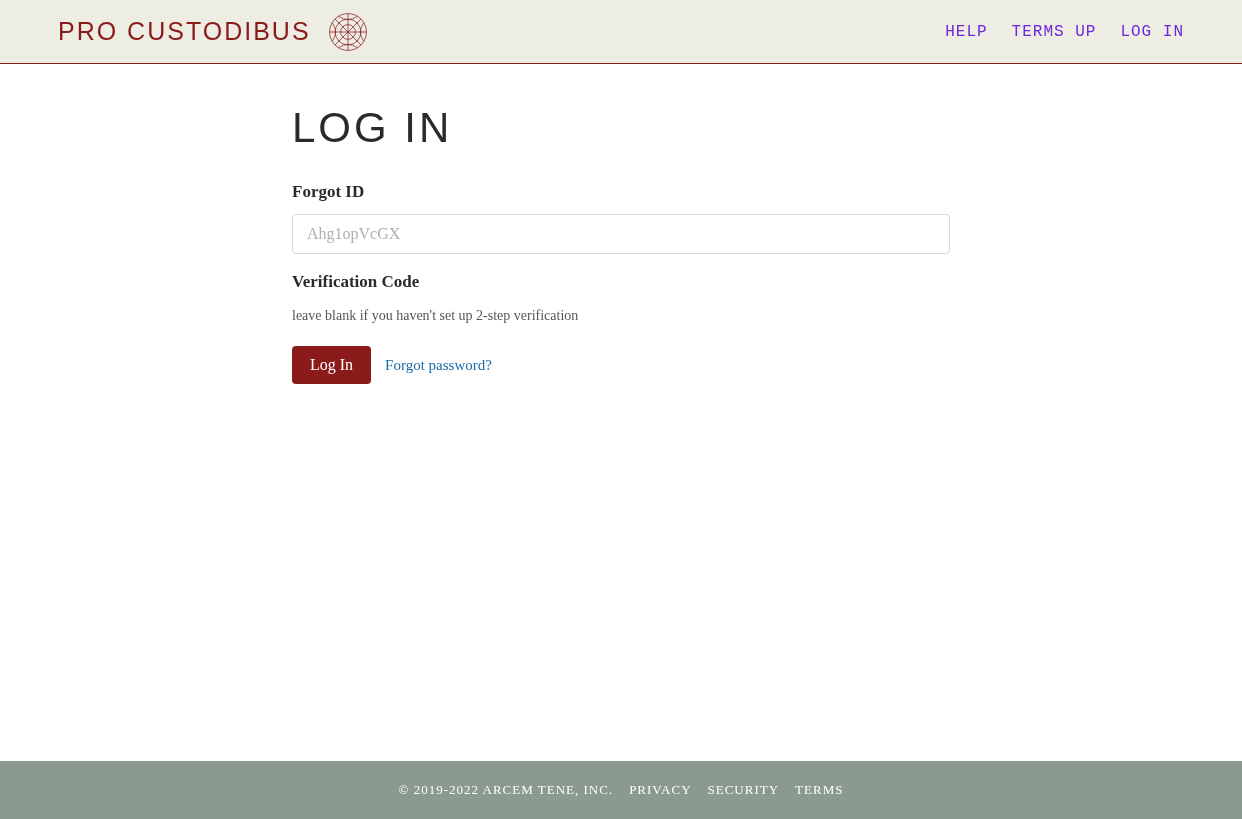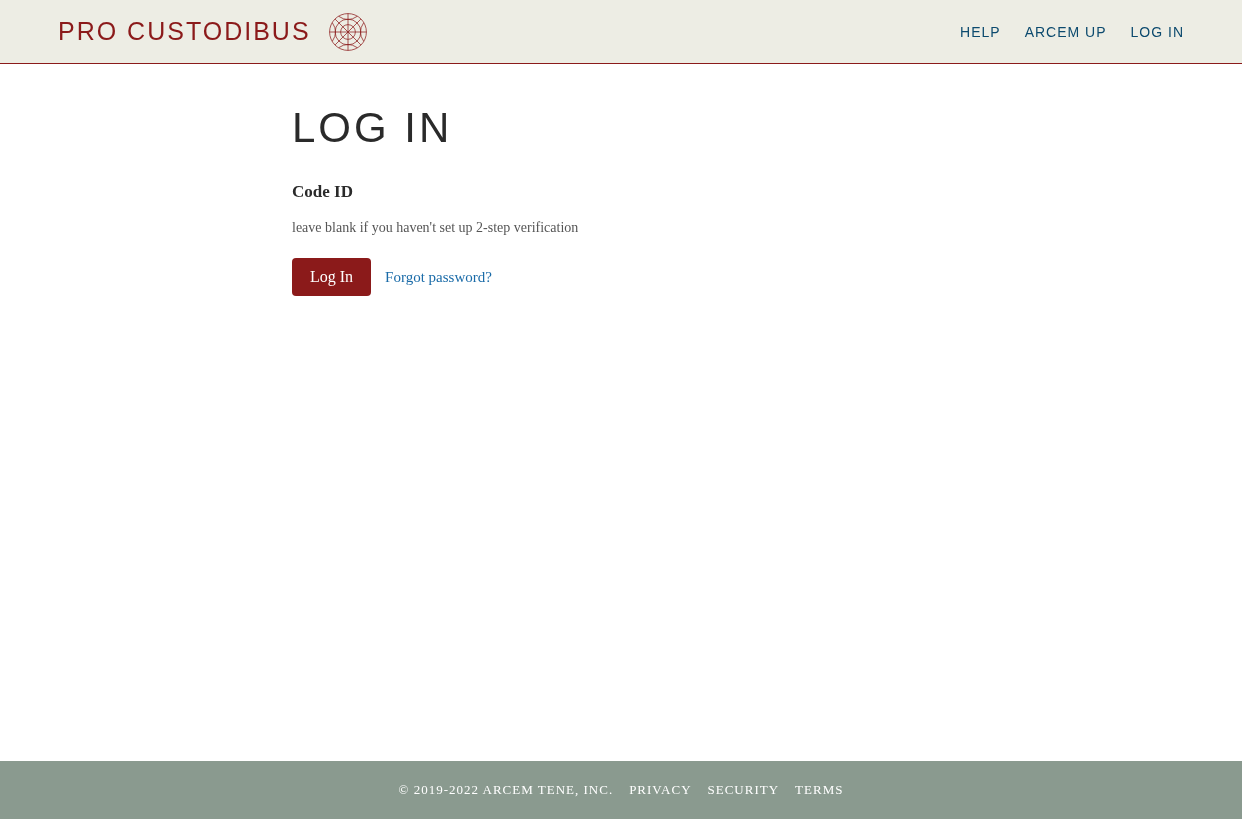--- a/index.html
+++ b/index.html
@@ -46,25 +46,25 @@
     .logo-emblem svg {
       stroke: #8b1a1a;
       fill: none;
       stroke-width: 0.8;
     }
     .nav-links {
       display: flex;
       gap: 24px;
     }
     .nav-link {
-      color: #0c4a6e;
-      font-size: 14px;
+      color: #6d28d9;
+      font-size: 16px;
       letter-spacing: 1px;
       cursor: pointer;
-      font-family: Liberation Sans, sans-serif;
+      font-family: Liberation Mono, monospace;
     }
     .main {
       flex: 1;
       padding: 40px 0;
       display: flex;
       justify-content: center;
     }
     .form-container {
       width: 658px;
       text-align: left;
@@ -169,35 +169,37 @@
         <circle cx="25" cy="25" r="20"></circle>
         <circle cx="25" cy="25" r="14"></circle>
         <circle cx="25" cy="25" r="8"></circle>
         <path d="M25 5 L25 45 M5 25 L45 25 M11 11 L39 39 M39 11 L11 39"></path>
         <path d="M15 8 Q25 15 35 8 M15 42 Q25 35 35 42 M8 15 Q15 25 8 35 M42 15 Q35 25 42 35"></path>
       </svg>
     </span>
   </div>
   <nav class="nav-links">
     <span class="nav-link">HELP</span>
-    <span class="nav-link">ARCEM UP</span>
+    <span class="nav-link">TERMS UP</span>
     <span class="nav-link">LOG IN</span>
   </nav>
 </header>
 
 <main class="main">
   <div class="form-container">
     <h1 class="page-title">LOG IN</h1>
 
     <div class="form-group">
-      <label class="form-label">Code ID</label>
+      <label class="form-label">Forgot ID</label>
+      <input type="text" class="form-input" placeholder="Ahg1opVcGX" style="">
     </div>
 
 
     <div class="form-group">
+      <label class="form-label">Verification Code</label>
       <div class="help-text">leave blank if you haven't set up 2-step verification</div>
     </div>
 
     <div class="form-actions">
       <button class="login-button">Log In</button>
       <span class="forgot-link">Forgot password?</span>
     </div>
   </div>
 </main>
 

